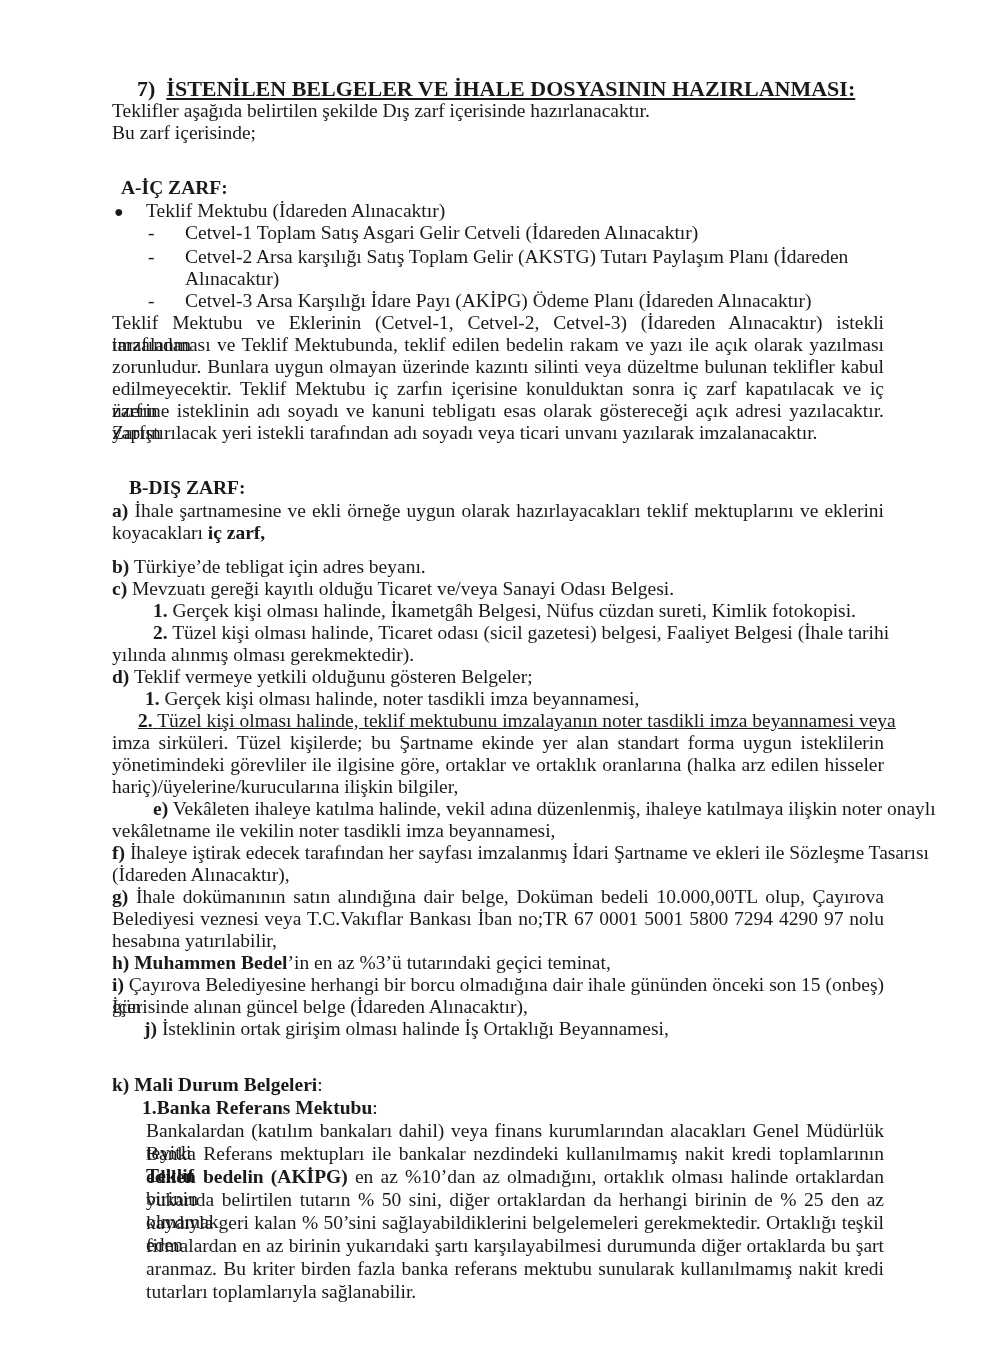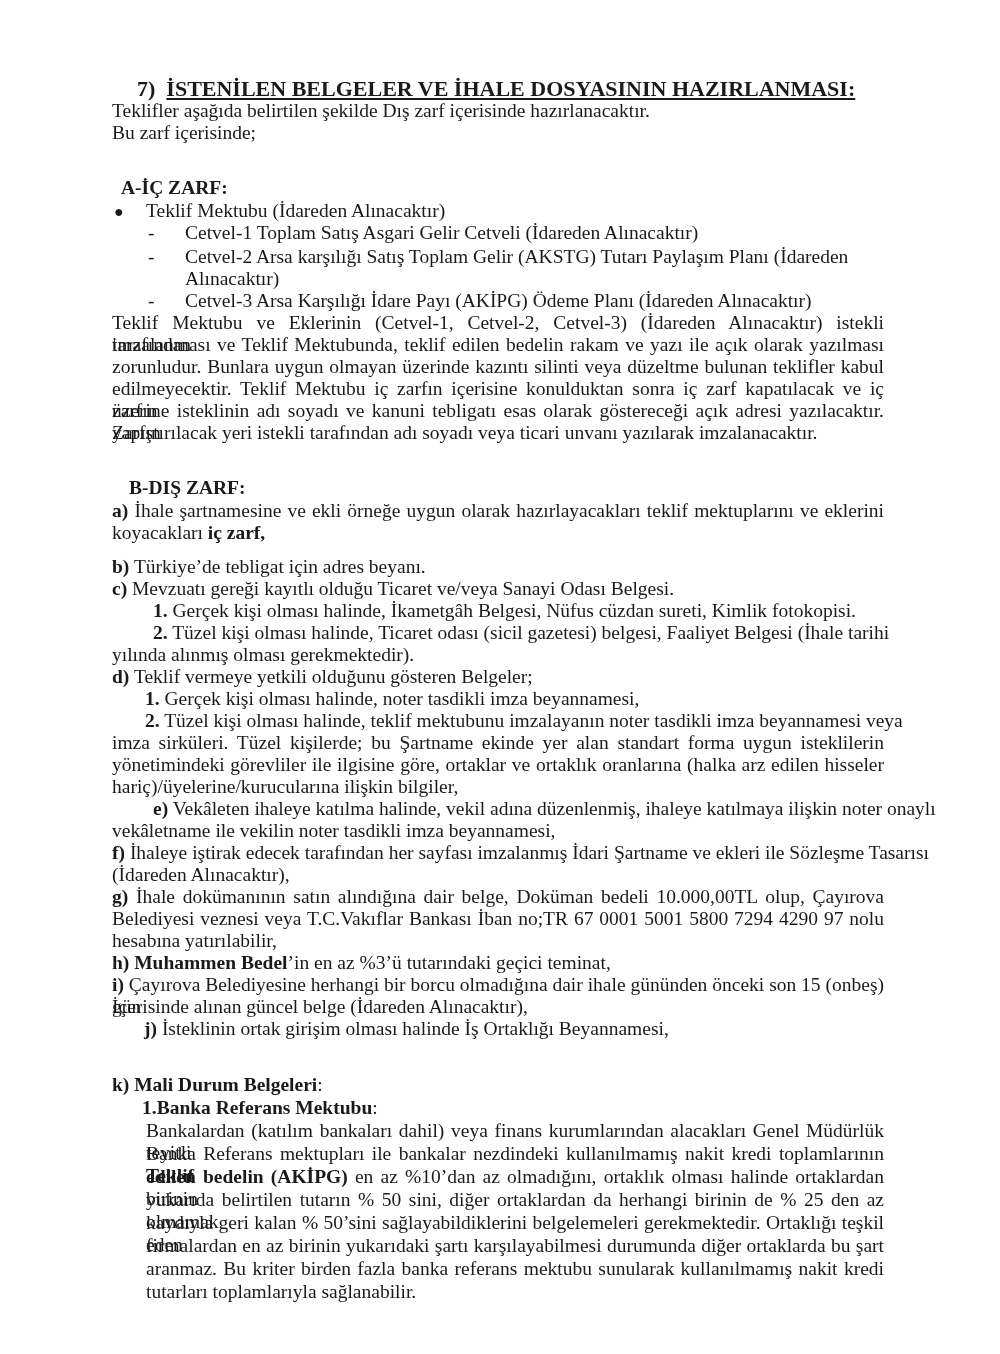--- a/index.html
+++ b/index.html
@@ -53,21 +53,21 @@
 
   <div class="line" style="left:112px; top:556px;"><span class="b">b)</span> <span>Türkiye’de tebligat için adres beyanı.</span></div>
 
   <div class="line" style="left:112px; top:578px;"><span class="b">c)</span> <span>Mevzuatı gereği kayıtlı olduğu Ticaret ve/veya Sanayi Odası Belgesi.</span></div>
   <div class="line" style="left:153px; top:600px;"><span class="b">1.</span> <span>Gerçek kişi olması halinde, İkametgâh Belgesi, Nüfus cüzdan sureti, Kimlik fotokopisi.</span></div>
   <div class="line" style="left:153px; top:622px;"><span class="b">2.</span> <span>Tüzel kişi olması halinde, Ticaret odası (sicil gazetesi) belgesi, Faaliyet Belgesi (İhale tarihi</span></div>
   <div class="line" style="left:112px; top:644px;">yılında alınmış olması gerekmektedir).</div>
 
   <div class="line" style="left:112px; top:666px;"><span class="b">d)</span> <span>Teklif vermeye yetkili olduğunu gösteren Belgeler;</span></div>
   <div class="line" style="left:145px; top:688px;"><span class="b">1.</span> <span>Gerçek kişi olması halinde, noter tasdikli imza beyannamesi,</span></div>
-  <div class="line" style="left:145px; top:710px;"><span class="b">2.</span> <span>Tüzel kişi olması halinde, teklif mektubunu imzalayanın noter tasdikli imza beyannamesi veya</span></div>
+  <div class="line" style="left:138px; top:710px;text-decoration:underline;"><span class="b">2.</span> <span>Tüzel kişi olması halinde, teklif mektubunu imzalayanın noter tasdikli imza beyannamesi veya</span></div>
   <div class="line just" style="left:112px; top:732px; width:772px;">imza sirküleri. Tüzel kişilerde; bu Şartname ekinde yer alan standart forma uygun isteklilerin</div>
   <div class="line just" style="left:112px; top:754px; width:772px;">yönetimindeki görevliler ile ilgisine göre, ortaklar ve ortaklık oranlarına (halka arz edilen hisseler</div>
   <div class="line" style="left:112px; top:776px;">hariç)/üyelerine/kurucularına ilişkin bilgiler,</div>
 
   <div class="line" style="left:124px; top:798px;margin-left:29px;"><span class="b">e)</span> <span>Vekâleten ihaleye katılma halinde, vekil adına düzenlenmiş, ihaleye katılmaya ilişkin noter onaylı</span></div>
   <div class="line" style="left:112px; top:820px;">vekâletname ile vekilin noter tasdikli imza beyannamesi,</div>
 
   <div class="line" style="left:112px; top:842px;"><span class="b">f)</span> <span>İhaleye iştirak edecek tarafından her sayfası imzalanmış İdari Şartname ve ekleri ile Sözleşme Tasarısı</span></div>
   <div class="line" style="left:112px; top:864px;">(İdareden Alınacaktır),</div>
 

